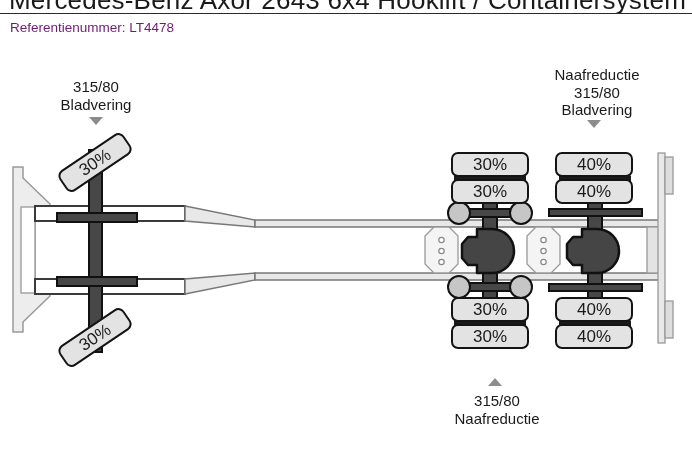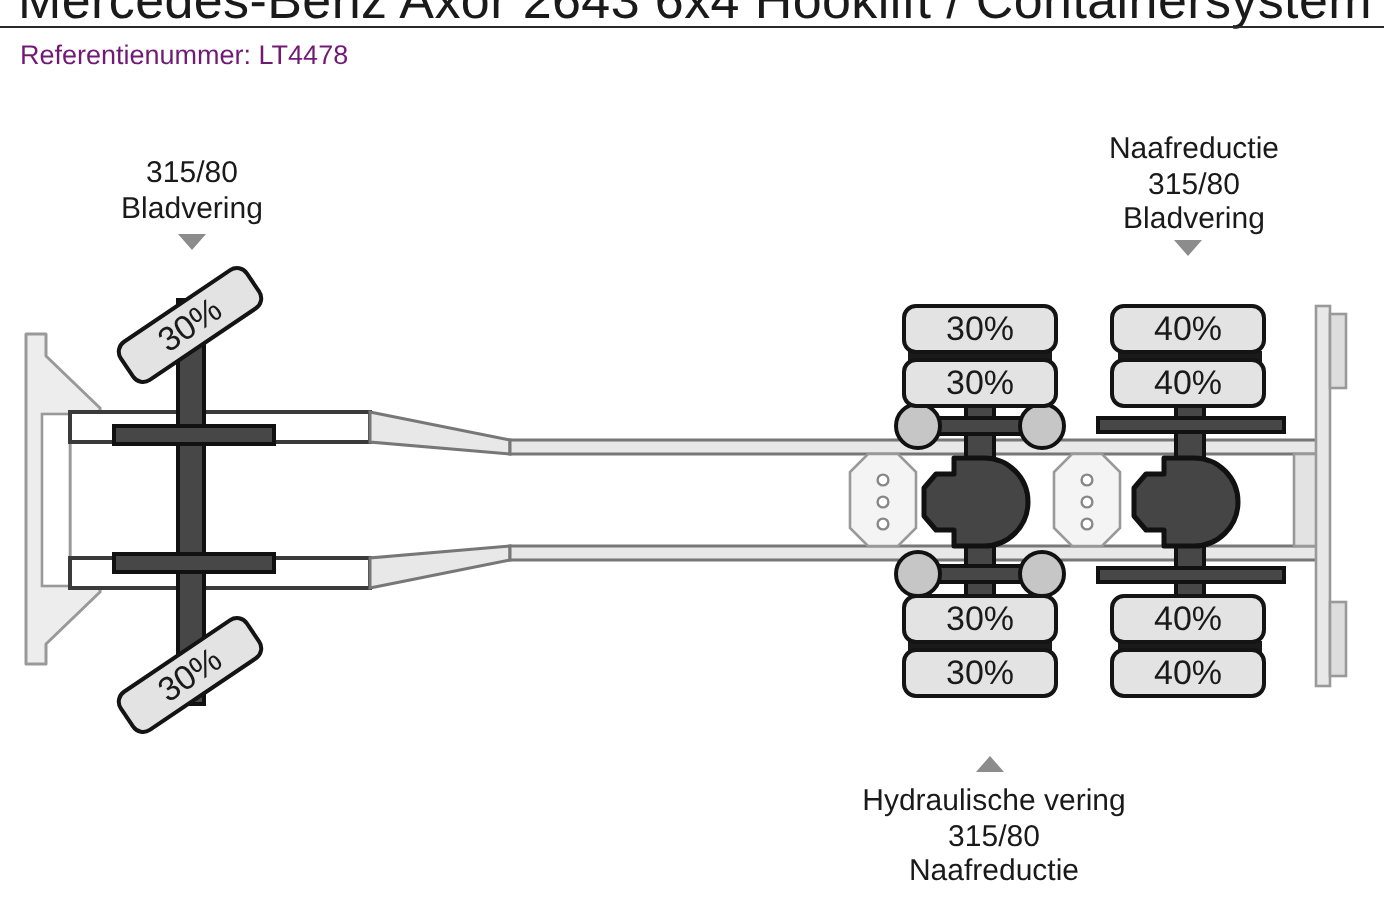--- a/index.html
+++ b/index.html
@@ -136,16 +136,15 @@
 
 <div class="label" style="left:522px;top:66px;width:150px;">
   <div>Naafreductie</div>
   <div>315/80</div>
   <div>Bladvering</div>
 </div>
 <div class="arrow-down" style="left:587px;top:120px;"></div>
 
 <div class="arrow-up" style="left:488px;top:378px;"></div>
 <div class="label" style="left:407px;top:392px;width:180px;">
-  <div>Hydraulische vering</div>
   <div>315/80</div>
   <div>Naafreductie</div>
 </div>
 
 </body></html>

